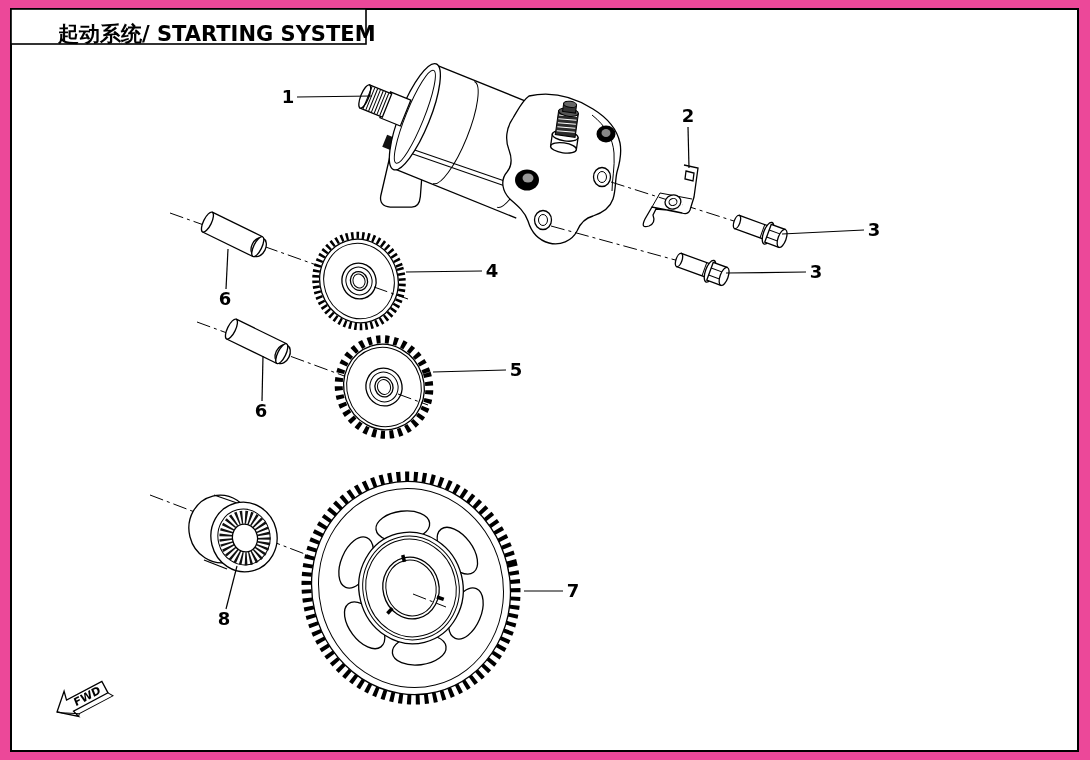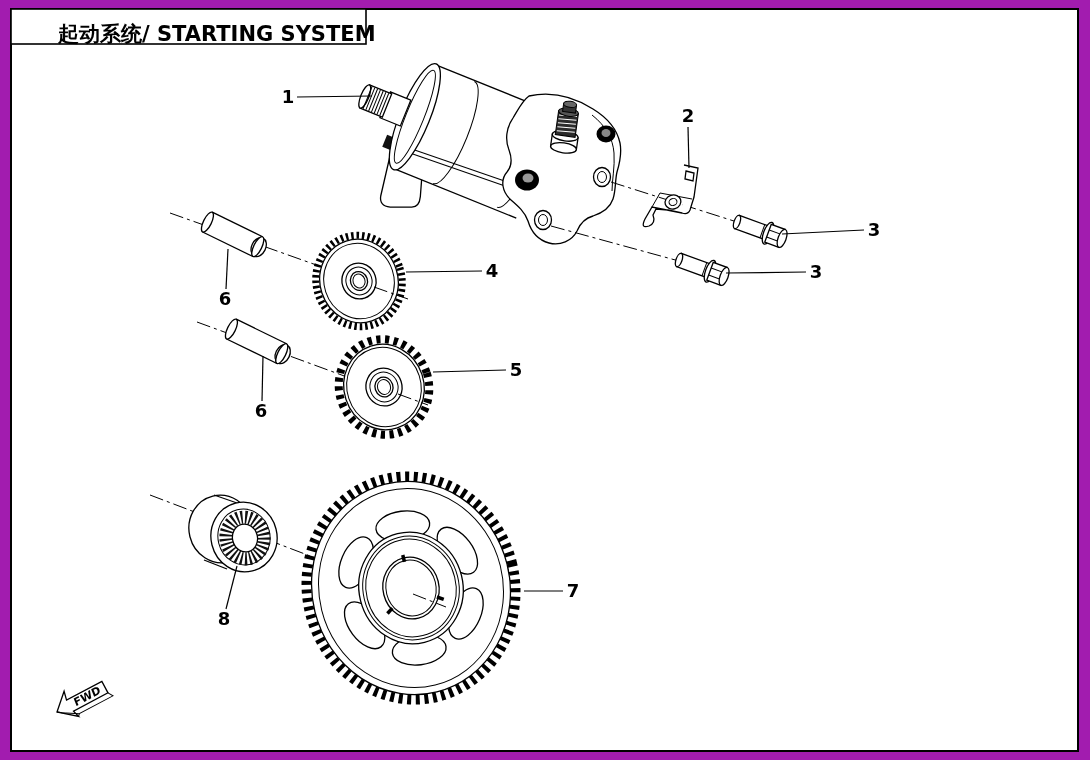--- a/index.html
+++ b/index.html
@@ -1,16 +1,16 @@
 <!DOCTYPE html>
 <html><head>
 <meta charset="utf-8">
 <style>
   html,body{margin:0;padding:0;background:#e8e8e8;}
-  #stage{position:relative;width:1090px;height:760px;background:#a21caf;overflow:hidden;
+  #stage{position:relative;width:1090px;height:760px;background:#ec4899;overflow:hidden;
          font-family:"DejaVu Sans","Liberation Sans",sans-serif;}
   svg{display:block;}
   svg text{font-family:"DejaVu Sans","Liberation Sans",sans-serif;}
   .ln{stroke:#000;fill:none;stroke-width:1.3;}
   .thin{stroke:#000;fill:none;stroke-width:1;}
   .wh{fill:#fff;stroke:#000;stroke-width:1.3;}
   .whn{fill:#fff;stroke:none;}
   .cline{stroke:#000;fill:none;stroke-width:1;stroke-dasharray:14 4 3 4;}
   .leader{stroke:#000;fill:none;stroke-width:1.2;}
   .callout{font-size:18px;font-weight:bold;fill:#000;text-anchor:middle;}

